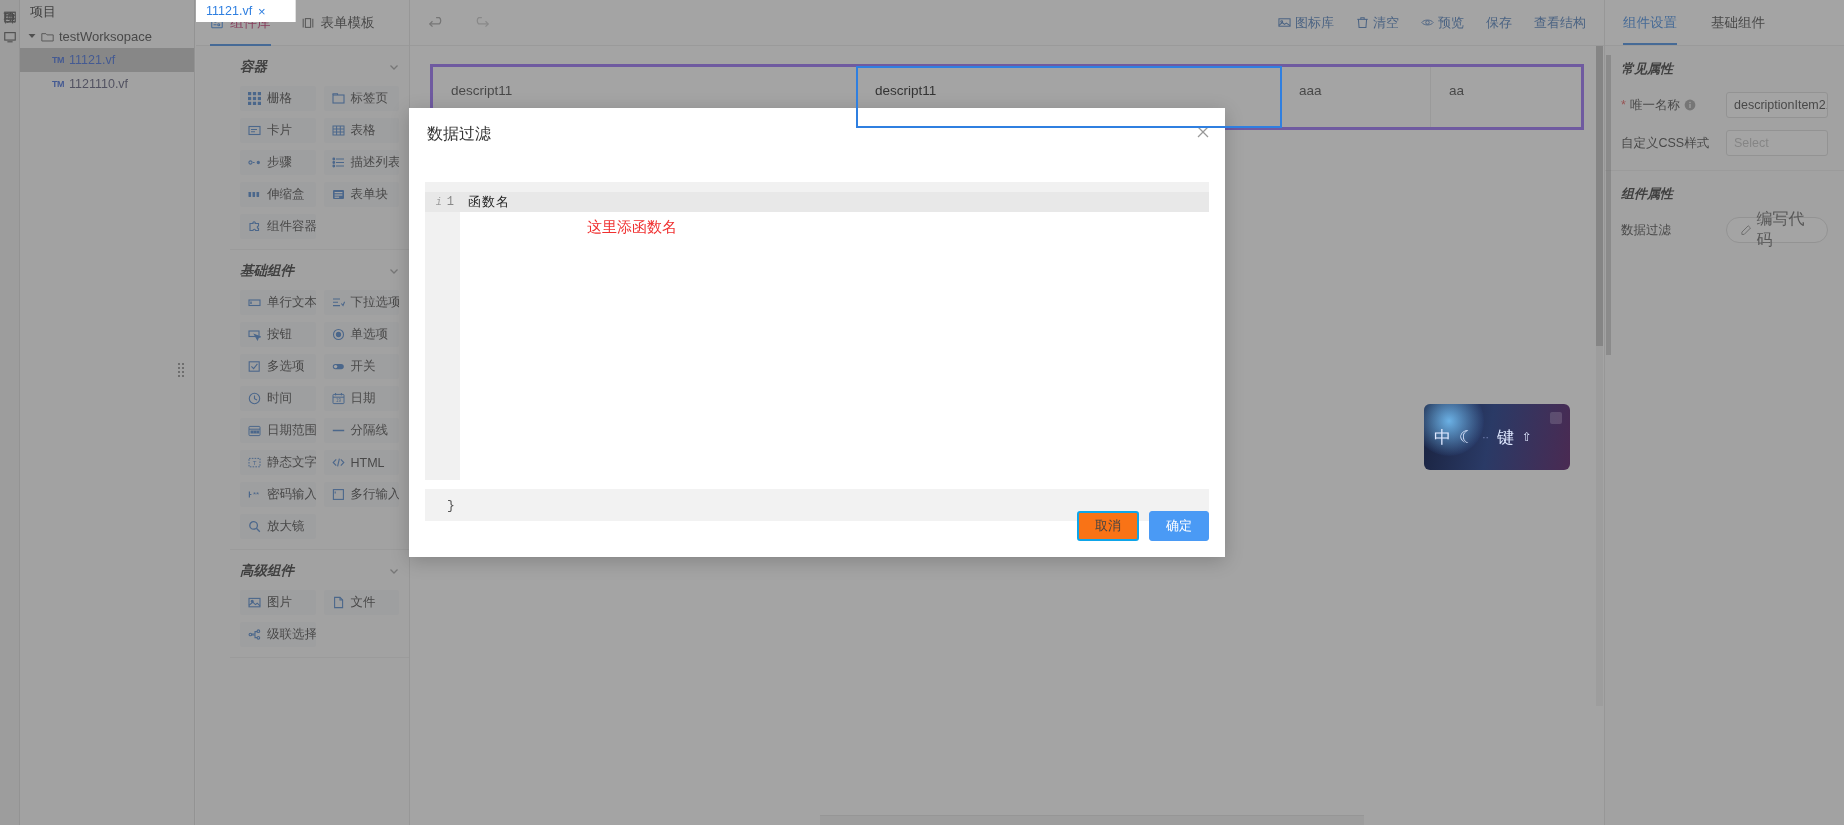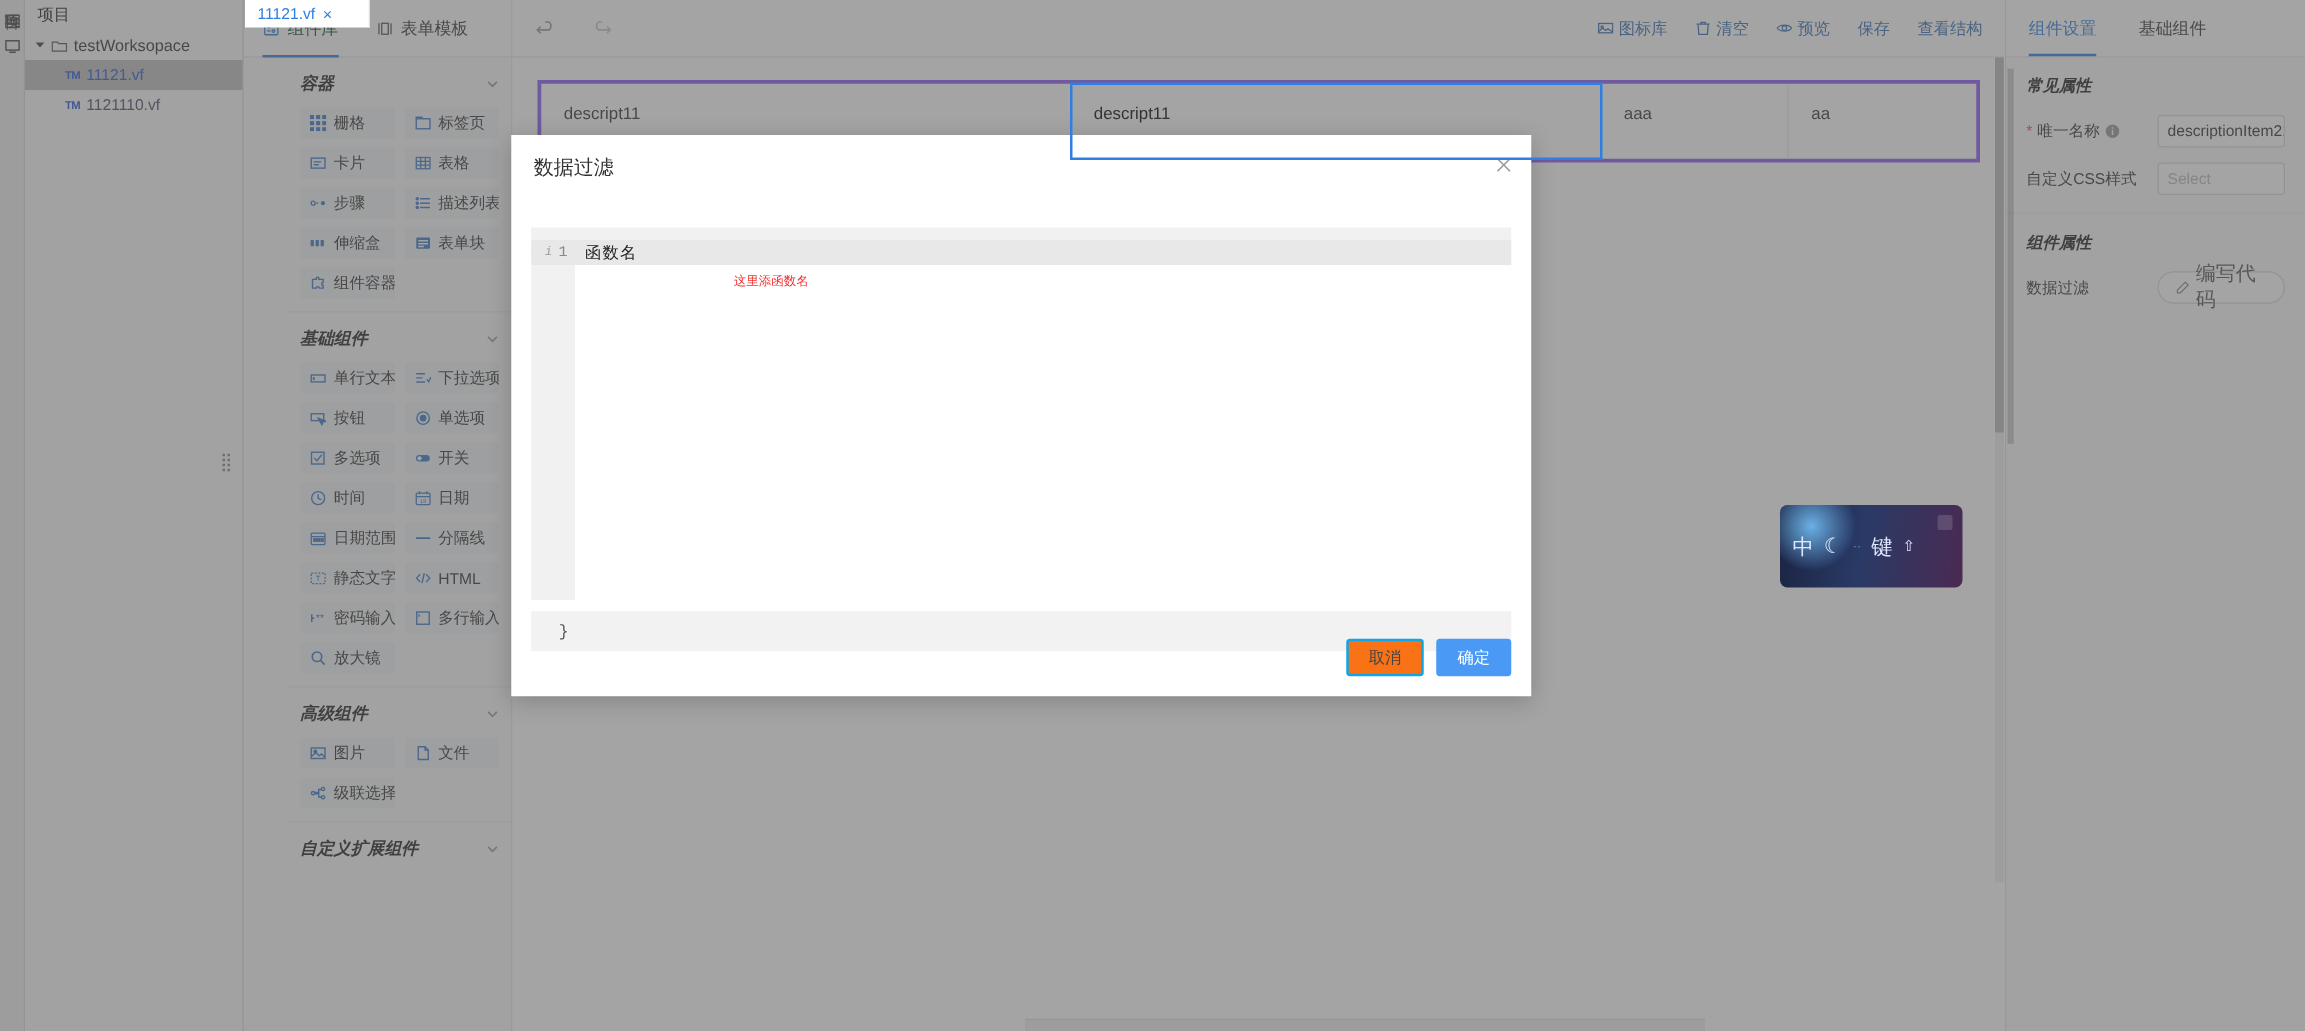--- a/index.html
+++ b/index.html
@@ -44,21 +44,21 @@
   .tree-row.file:not(.selected) .tree-label { color: #4a4a6a; }
 
   
   .complib {
     position: absolute; left: 196px; top: 0; width: 214px; height: 825px;
     background: #fbfbfb; border-right: 1px solid #e3e3e3;
     display: flex; flex-direction: column;
   }
   .complib-tabs { height: 46px; display: flex; align-items: center; gap: 30px; padding: 0 14px; border-bottom: 1px solid #e8e8e8; background:#fff; }
   .ctab { display: flex; align-items: center; gap: 6px; font-size: 13.5px; color: #333; height: 46px; line-height: 46px; position: relative; }
-  .ctab.active { color: #14532d; justify-content: space-between; }
+  .ctab.active { color: #be185d; justify-content: space-between; }
   .ctab.active:after { content:""; position:absolute; left:0; right:0; bottom:0; height:2px; background:#2f7fe0; }
   .ctab svg { width: 14px; height: 14px; }
 
   .cl-scroll { flex: 1; overflow: hidden; margin-left: 34px; }
   .cl-section { padding: 12px 10px 10px 10px; border-bottom: 1px solid #ececec; }
   .cl-section-head { display: flex; align-items: center; justify-content: space-between; margin-bottom: 10px; }
   .cl-section-title { font-size: 13.5px; font-weight: bold; font-style: italic; color: #222; }
   .chev { width: 10px; height: 10px; color: #888; }
   .cl-grid { display: grid; grid-template-columns: 1fr 1fr; gap: 7px 8px; }
   .cl-item {
@@ -126,21 +126,21 @@
   .editor { position: absolute; left: 16px; top: 74px; right: 16px; height: 298px; background: #fff; }
   .ed-topbar { height: 10px; background: #f1f1f1; }
   .ed-line-first { display: flex; height: 20px; background: #e8e8e8; align-items: center; }
   .ed-gutter-cell { width: 35px; display: flex; align-items: center; justify-content: flex-end; gap: 5px; padding-right: 6px; background: #e8e8e8; }
   .ed-fold { font-size: 10px; color: #999; font-family: "Liberation Mono", monospace; font-style: italic; }
   .ed-lineno { font-size: 12px; color: #888; font-family: "Liberation Mono", monospace; }
   .ed-code { font-size: 13px; color: #222; padding-left: 8px; letter-spacing: 1px; }
   .ed-body { position: relative; height: 268px; background: #fff; display: flex; }
   .ed-gutter { width: 35px; background: #f1f1f1; height: 100%; }
   .ed-area { flex: 1; position: relative; }
-  .red-note { position: absolute; left: 127px; top: 6px; color: #f03030; font-size: 10px; }
+  .red-note { position: absolute; left: 127px; top: 6px; color: #f03030; font-size: 15px; }
 
   .ed-bottom { position: absolute; left: 16px; top: 381px; right: 16px; height: 32px; background: #f2f2f2; display:flex; align-items:center; }
   .ed-bottom .brace { font-size: 13px; color: #555; font-family: "Liberation Mono", monospace; padding-left: 22px; }
 
   .modal-footer { position: absolute; right: 16px; bottom: 16px; display: flex; gap: 10px; }
   .btn { height: 30px; padding: 0 16px; border-radius: 3px; font-size: 13px; display: flex; align-items: center; justify-content: center; }
   .btn-default { background: #f97316; border: 2px solid #0ea5e9; color: #444; }
   .btn-primary { background: #4a9af5; border: 1px solid #4a9af5; color: #fff; }
 
   
@@ -486,28 +486,20 @@
                   <circle cx="10.4" cy="3.2" r="1.3"></circle>
                   <circle cx="10.4" cy="9.8" r="1.3"></circle>
                   <path d="M3.7 6 L7 6 L7 3.6 L9.1 3.6"></path>
                   <path d="M3.7 7 L7 7 L7 9.6 L9.1 9.6"></path>
                 </svg>
               <span>级联选择</span>
             </div>
           </div>
         </div>
 
-        <div class="cl-section" style="border-bottom:none;">
-          <div class="cl-section-head" style="margin-bottom:0;">
-            <span class="cl-section-title">自定义扩展组件</span>
-            <svg class="chev" viewBox="0 0 10 10" fill="none" stroke="#999" stroke-width="1.3">
-                <path d="M1.5 3.5 L5 7 L8.5 3.5"></path>
-              </svg>
-          </div>
-        </div>
 
       </div>
     </div>
 
     <div class="canvas-wrap">
       <div class="canvas-toolbar">
         <div class="undo-group">
           <svg class="tb-ic" viewBox="0 0 20 20" fill="none" stroke="#999" stroke-width="1.4">
             <path d="M5 8 L2 11 L5 14"></path>
               <path d="M2 11 L12.5 11 A4.5 4.5 0 0 0 12.5 4 L9 4"></path>

